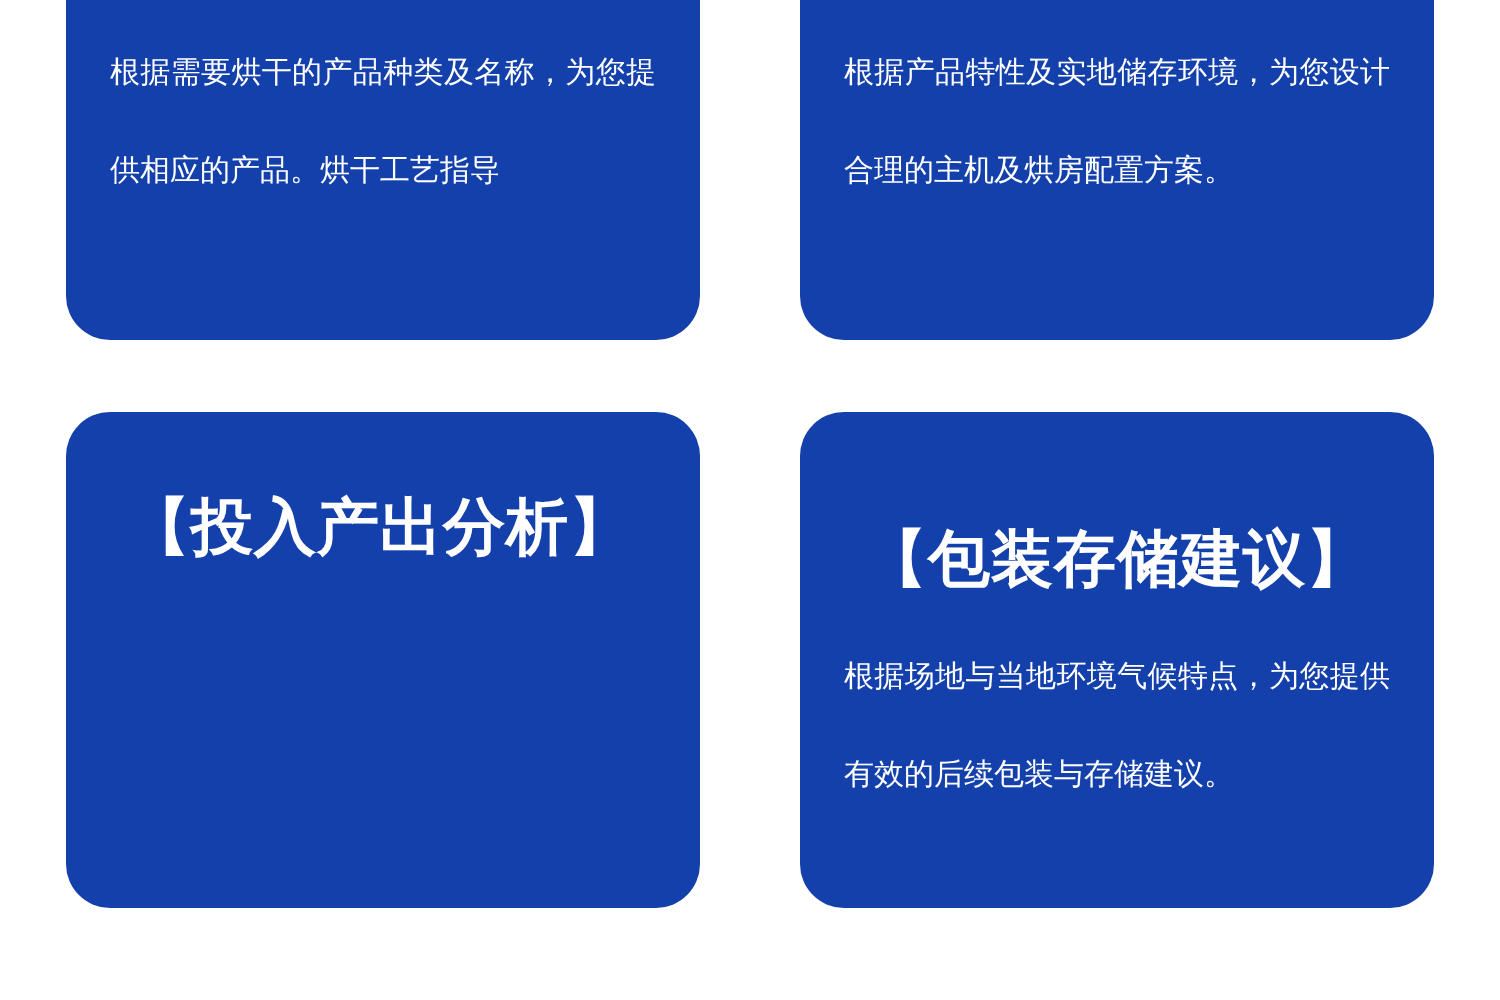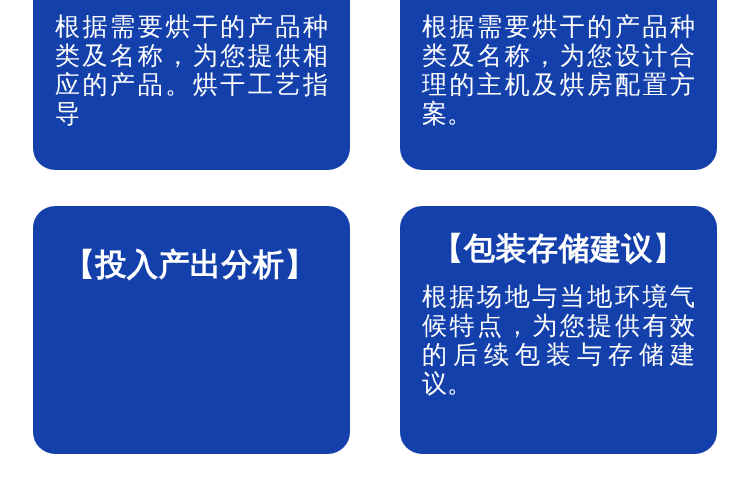--- a/index.html
+++ b/index.html
@@ -46,55 +46,55 @@
     top: 206px;
     width: 317px;
     height: 248px;
     padding: 38px 22px 0 19px;
   }
   .card.bottom-right {
     left: 400px;
     top: 206px;
     width: 317px;
     height: 248px;
-    padding: 22px 22px 0 22px;
+    padding: 54px 22px 0 22px;
   }
   .card-title {
     color: #ffffff;
     font-size: 31px;
     font-weight: bold;
     line-height: 40px;
     letter-spacing: 0.5px;
     text-align: center;
     margin: 0 0 14px 0;
     white-space: nowrap;
   }
   .card-body {
     color: #ffffff;
-    font-size: 25px;
-    line-height: 29px;
+    font-size: 15px;
+    line-height: 49px;
     text-align: justify;
     text-align-last: left;
     margin: 0;
     letter-spacing: 0px;
   }
 </style>
 </head>
 <body>
 
 <div class="page">
 
   <div class="card top-left">
 
     <p class="card-body">根据需要烘干的产品种类及名称，为您提供相应的产品。烘干工艺指导</p>
   </div>
 
   <div class="card top-right">
 
-    <p class="card-body">根据需要烘干的产品种类及名称，为您设计合理的主机及烘房配置方案。</p>
+    <p class="card-body">根据产品特性及实地储存环境，为您设计合理的主机及烘房配置方案。</p>
   </div>
 
   <div class="card bottom-left">
     <div class="card-title">【投入产出分析】</div>
   </div>
 
   <div class="card bottom-right">
     <div class="card-title">【包装存储建议】</div>
     <p class="card-body">根据场地与当地环境气候特点，为您提供有效的后续包装与存储建议。</p>
   </div>

